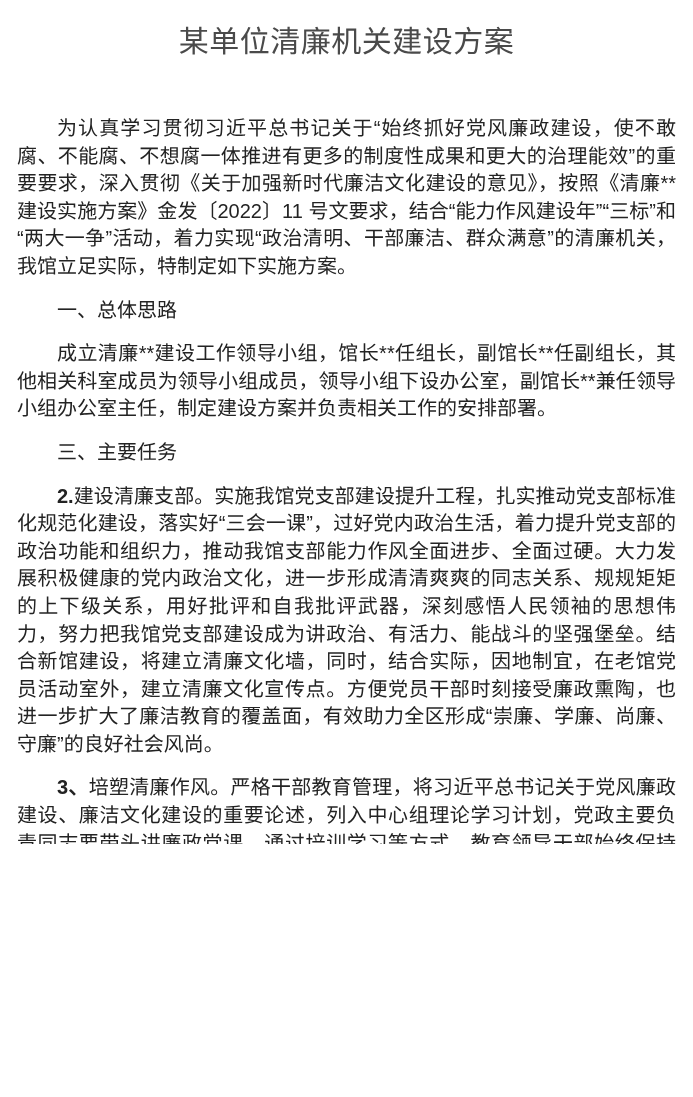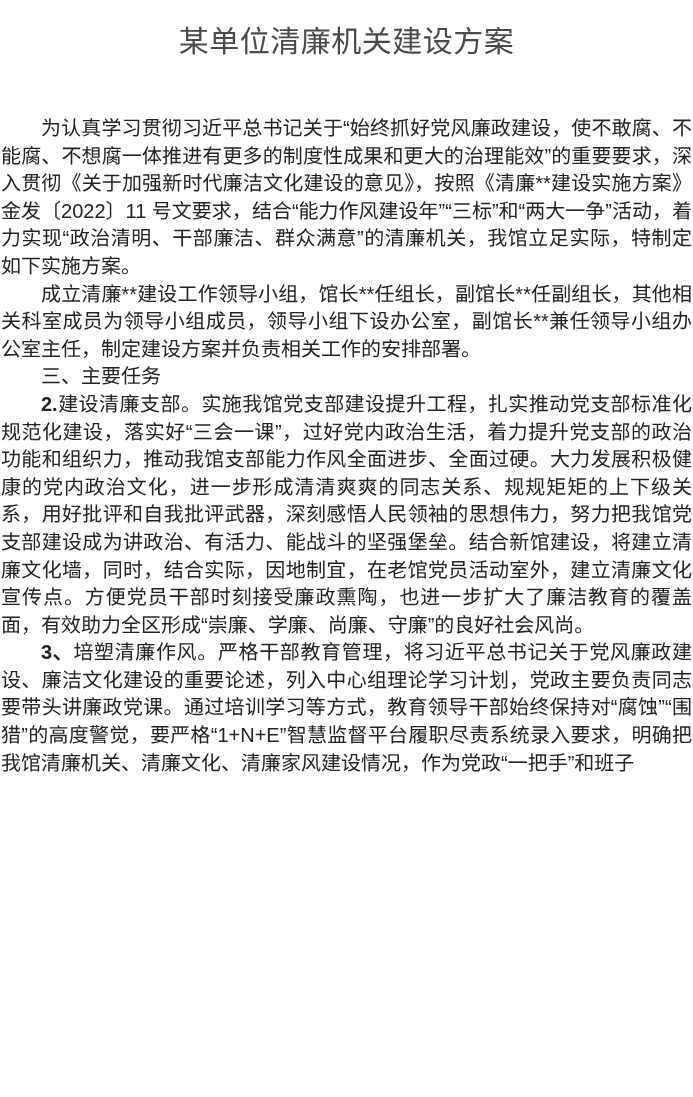--- a/index.html
+++ b/index.html
@@ -28,38 +28,39 @@
   .doc-body {
     margin-top: 52px;
     padding: 0 1px;
     font-size: 20px;
     line-height: 27.6px;
     color: #232323;
     text-align: justify;
     text-justify: inter-ideograph;
   }
   .para {
-    margin: 0;
+    margin: 16px;
     padding: 0;
     text-indent: 2em;
     word-break: break-all;
   }
   .num {
     font-weight: 700;
   }
 </style>
 </head>
 <body>
 
 <div class="page">
   <h1 class="doc-title">某单位清廉机关建设方案</h1>
 
   <div class="doc-body">
     <p class="para"><span class="num"></span><span>为认真学习贯彻习近平总书记关于“始终抓好党风廉政建设，使不敢腐、不能腐、不想腐一体推进有更多的制度性成果和更大的治理能效”的重要要求，深入贯彻《关于加强新时代廉洁文化建设的意见》，按照《清廉**建设实施方案》金发〔2022〕11 号文要求，结合“能力作风建设年”“三标”和“两大一争”活动，着力实现“政治清明、干部廉洁、群众满意”的清廉机关，我馆立足实际，特制定如下实施方案。</span></p>
 
+    <p class="para"><span>一、总体思路</span></p>
 
 
 
     <p class="para"><span class="num"></span><span>成立清廉**建设工作领导小组，馆长**任组长，副馆长**任副组长，其他相关科室成员为领导小组成员，领导小组下设办公室，副馆长**兼任领导小组办公室主任，制定建设方案并负责相关工作的安排部署。</span></p>
 
     <p class="para"><span>三、主要任务</span></p>
 
 
     <p class="para"><span class="num">2.</span><span>建设清廉支部。实施我馆党支部建设提升工程，扎实推动党支部标准化规范化建设，落实好“三会一课”，过好党内政治生活，着力提升党支部的政治功能和组织力，推动我馆支部能力作风全面进步、全面过硬。大力发展积极健康的党内政治文化，进一步形成清清爽爽的同志关系、规规矩矩的上下级关系，用好批评和自我批评武器，深刻感悟人民领袖的思想伟力，努力把我馆党支部建设成为讲政治、有活力、能战斗的坚强堡垒。结合新馆建设，将建立清廉文化墙，同时，结合实际，因地制宜，在老馆党员活动室外，建立清廉文化宣传点。方便党员干部时刻接受廉政熏陶，也进一步扩大了廉洁教育的覆盖面，有效助力全区形成“崇廉、学廉、尚廉、守廉”的良好社会风尚。</span></p>
 

